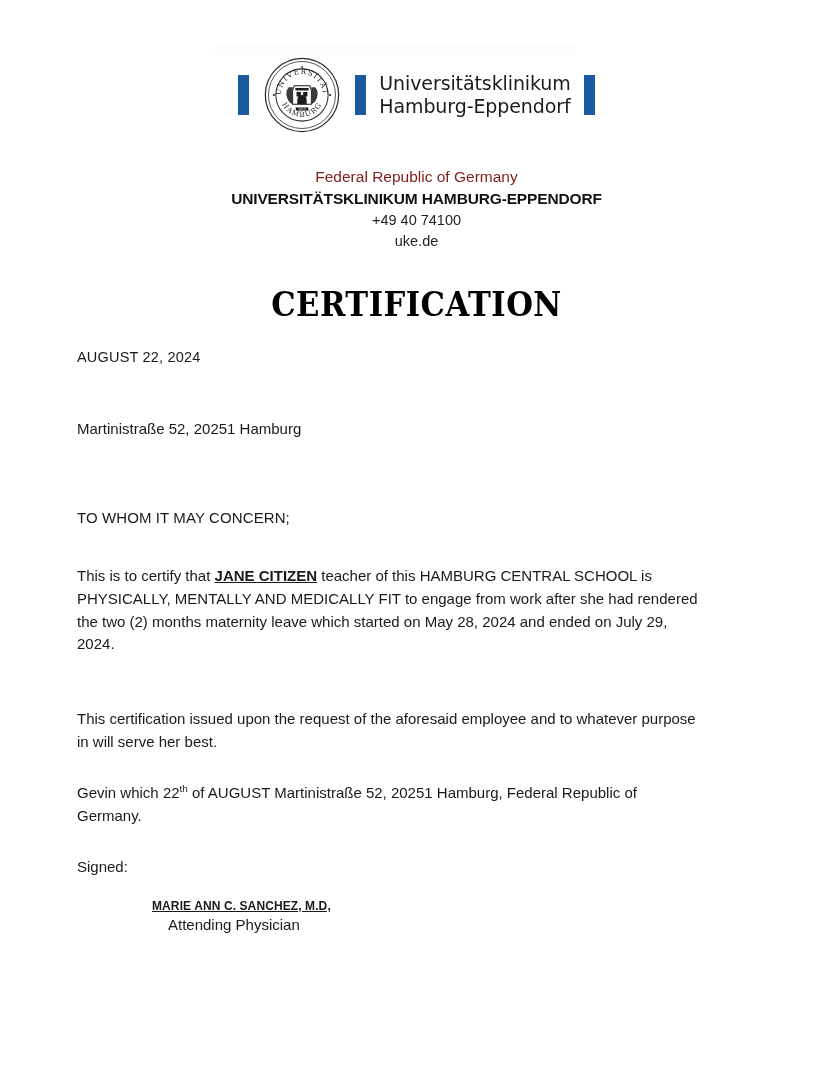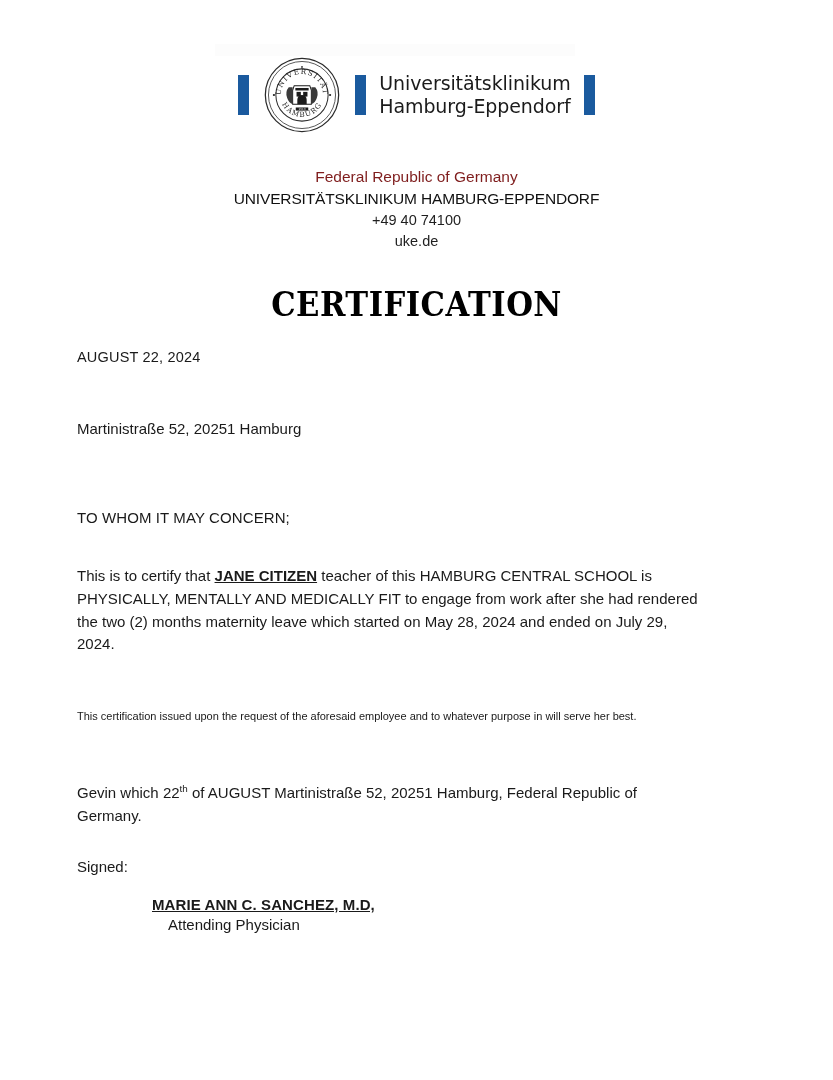--- a/index.html
+++ b/index.html
@@ -65,21 +65,21 @@
     margin-top: 32px;
     text-align: center;
     line-height: 1.42;
   }
   .hdr-country {
     font-size: 15.5px;
     color: #7f1d1d;
   }
   .hdr-org {
     font-size: 15.5px;
-    font-weight: normal;
+    font-weight: bold;
     color: #111111;
     letter-spacing: -0.15px;
   }
   .hdr-phone, .hdr-web {
     font-size: 14.5px;
     color: #1f1f1f;
   }
 
   
   .title {
@@ -113,39 +113,39 @@
     font-weight: normal;
     letter-spacing: 0.1px;
   }
   .para-main {
     top: 565px;
     font-size: 15px;
     line-height: 1.52;
   }
   .para-request {
     top: 708px;
-    font-size: 11px;
+    font-size: 15px;
     line-height: 1.52;
   }
   .para-given {
     top: 782px;
     font-size: 15px;
     line-height: 1.52;
   }
   .signed-label {
     top: 858px;
     font-size: 15px;
   }
   .sign-block {
     top: 896px;
     left: 152px;
     width: 560px;
   }
   .sign-name {
-    font-size: 15px;
+    font-size: 12px;
     font-weight: bold;
     text-decoration: underline;
     letter-spacing: 0.1px;
     display: inline-block;
   }
   .sign-role {
     display: block;
     font-size: 15px;
     margin-top: 2px;
     margin-left: 16px;

